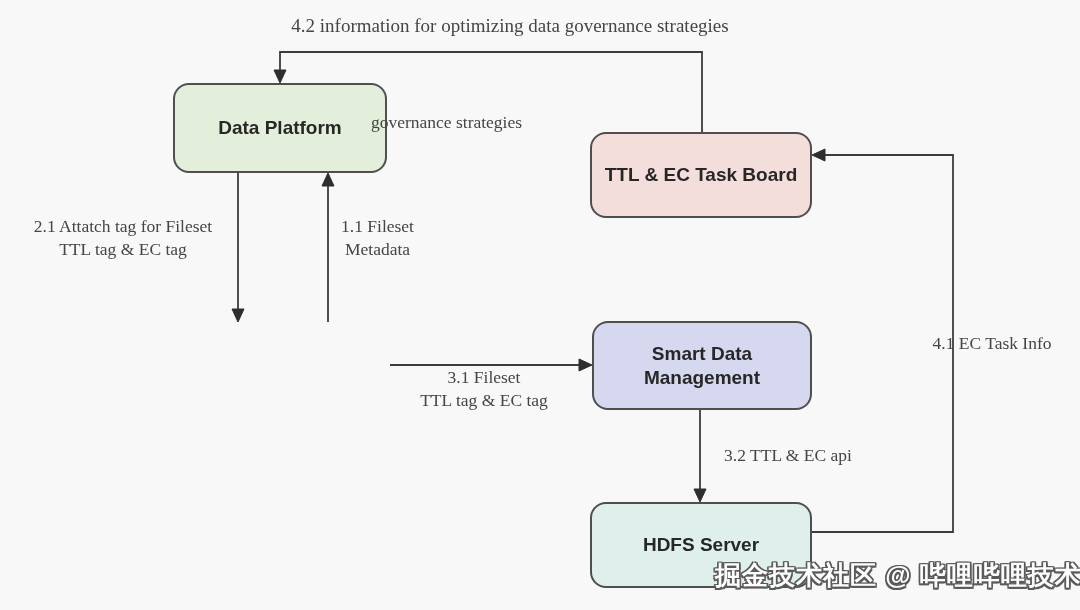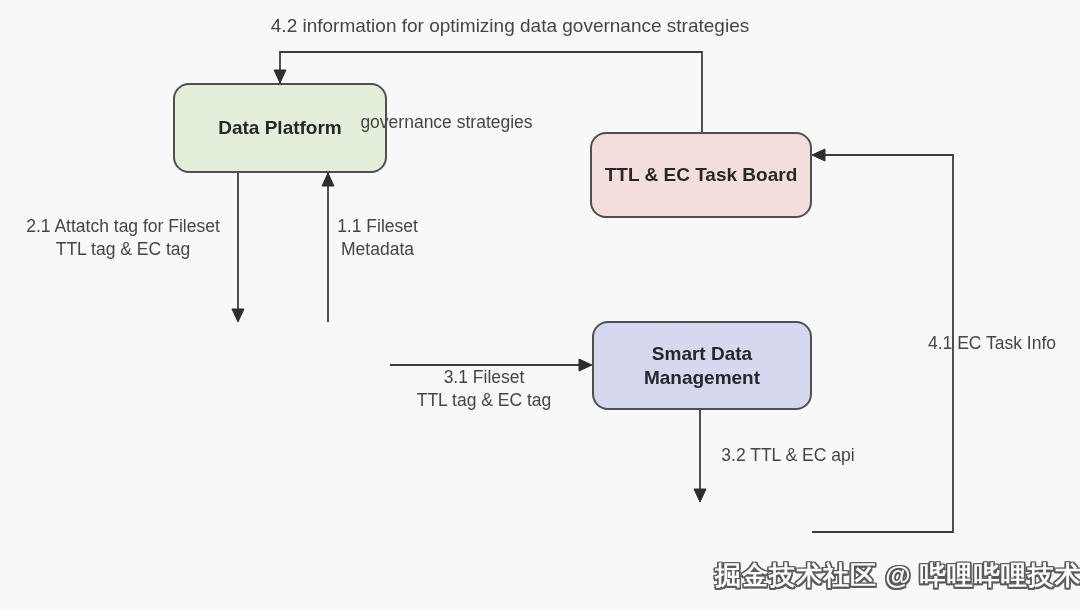--- a/index.html
+++ b/index.html
@@ -35,20 +35,21 @@
   .node-data-platform{left:173px;top:83px;width:214px;height:90px;background:#e4efdb;}
   .node-ttl-ec-task-board{left:590px;top:132px;width:222px;height:86px;background:#f4dedc;}
   .node-onemeta{left:170px;top:322px;width:220px;height:88px;background:#efe8c4;}
   .node-smart-data-management{left:592px;top:321px;width:220px;height:89px;background:#d6d8f0;}
   .node-smart-data-management .nlabel{max-width:150px;}
   .node-hdfs-server{left:590px;top:502px;width:222px;height:86px;background:#dff0ec;}
   .edge-label{
     position:absolute;
     font-size:17.5px;line-height:23px;color:#454545;
     text-align:center;
+    font-family:Liberation Serif, serif;
   }
   .edge-label span{display:block;}
   .lbl-e42{left:240px;top:14px;width:540px;font-size:19px;}
   .lbl-e12{left:348px;top:111px;width:197px;}
   .lbl-e21{left:8px;top:215px;width:230px;}
   .lbl-e11{left:330px;top:215px;width:95px;}
   .lbl-e31{left:405px;top:366px;width:158px;}
   .lbl-e32{left:708px;top:444px;width:160px;text-align:center;}
   .lbl-e41{left:921px;top:332px;width:142px;}
   .watermark{
@@ -104,20 +105,23 @@
 
   <div class="node node-ttl-ec-task-board">
     <span class="nlabel">TTL &amp; EC Task Board</span>
   </div>
 
 
   <div class="node node-smart-data-management">
     <span class="nlabel">Smart Data Management</span>
   </div>
 
+  <div class="node node-hdfs-server">
+    <span class="nlabel">HDFS Server</span>
+  </div>
 
   <div class="edge-label lbl-e42">
     <span>4.2 information for optimizing data governance strategies</span>
   </div>
 
   <div class="edge-label lbl-e12">
     <span>governance strategies</span>
   </div>
 
   <div class="edge-label lbl-e21">

